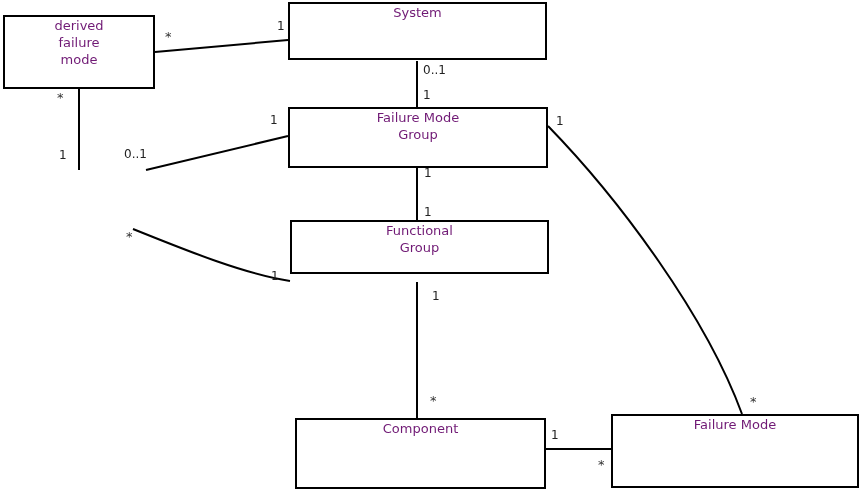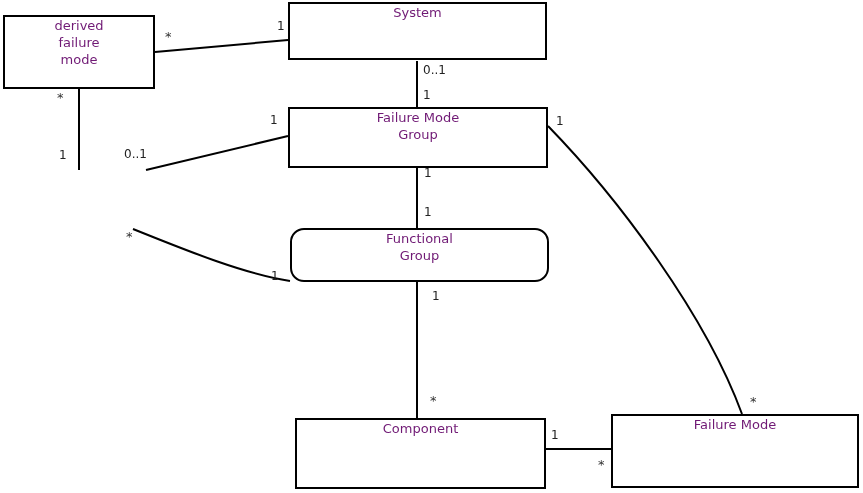--- a/index.html
+++ b/index.html
@@ -83,21 +83,21 @@
   <div class="uml-class" style="left: 288px; top: 2px; width: 259px; height: 58px;">
     <span class="class-name">System</span>
   </div>
 
   <div class="uml-class" style="left: 288px; top: 107px; width: 260px; height: 61px;">
     <span class="class-name">Failure Mode
 Group</span>
   </div>
 
 
-  <div class="uml-class" style="left: 290px; top: 228px; width: 259px; height: 54px; border-radius: 14px;">
+  <div class="uml-class" style="left: 290px; top: 220px; width: 259px; height: 54px;">
     <span class="class-name">Functional
 Group</span>
   </div>
 
   <div class="uml-class" style="left: 295px; top: 418px; width: 251px; height: 71px;">
     <span class="class-name">Component</span>
   </div>
 
   <div class="uml-class" style="left: 611px; top: 414px; width: 248px; height: 74px;">
     <span class="class-name">Failure Mode</span>

